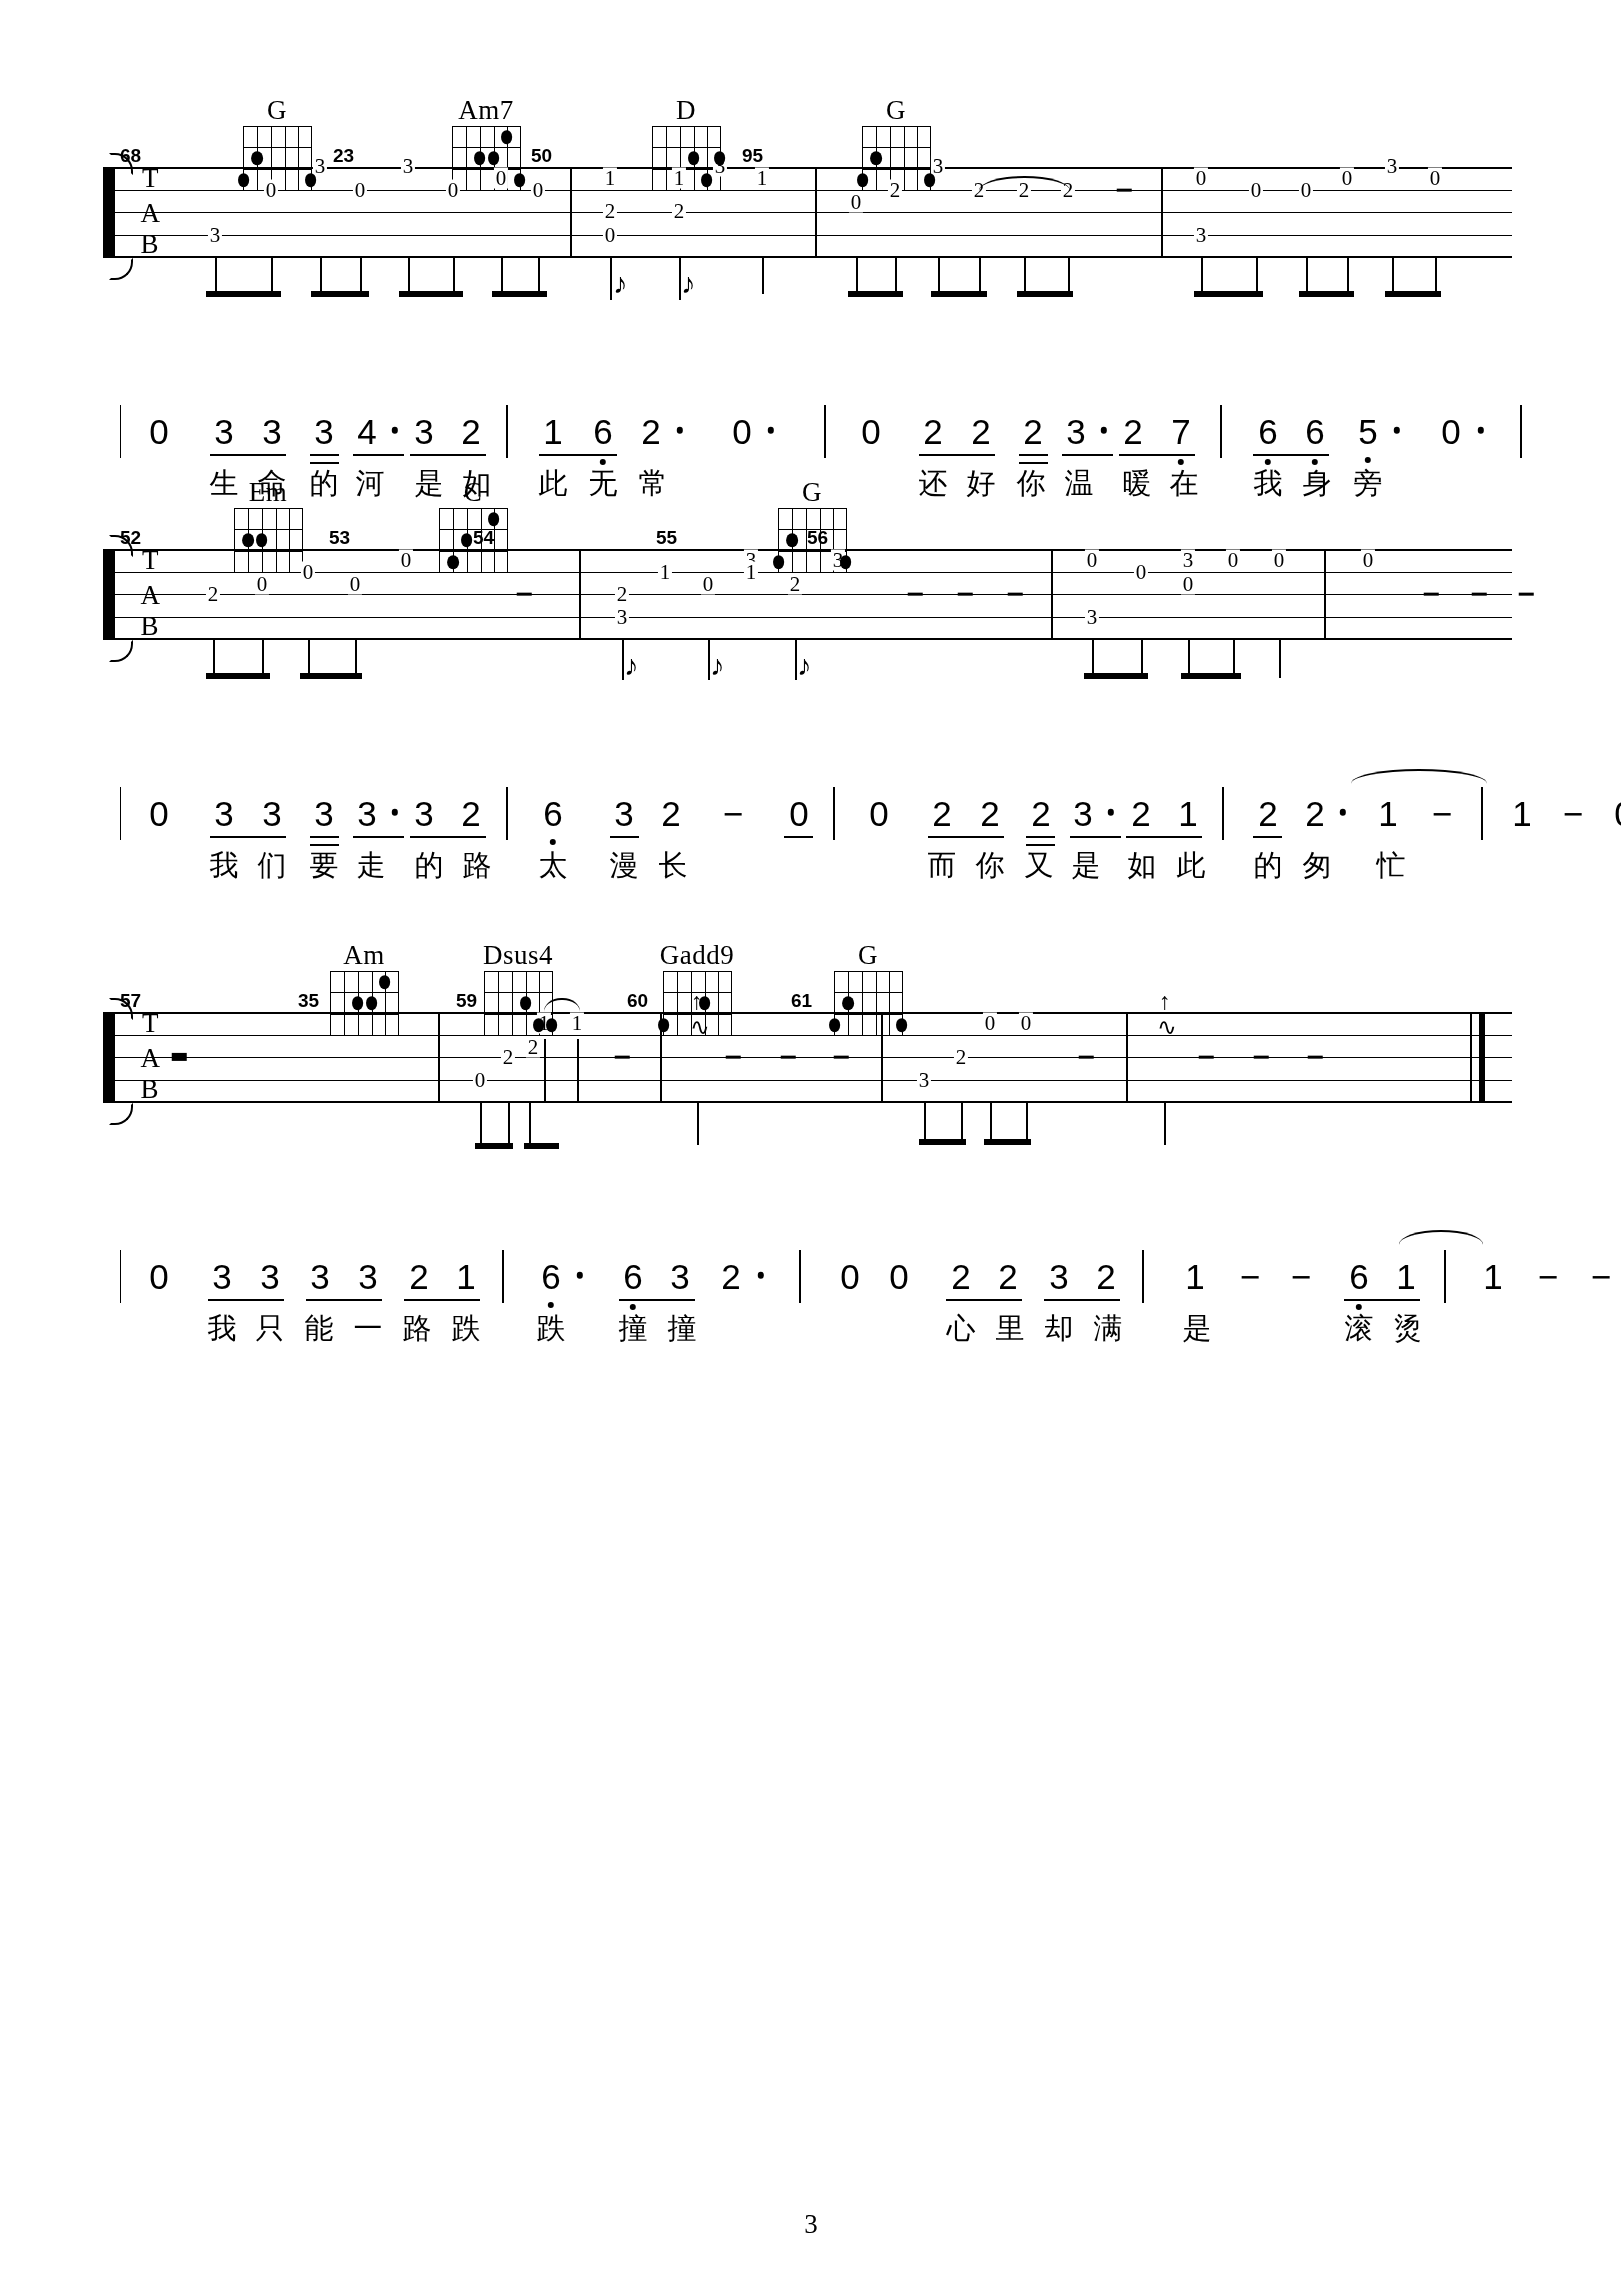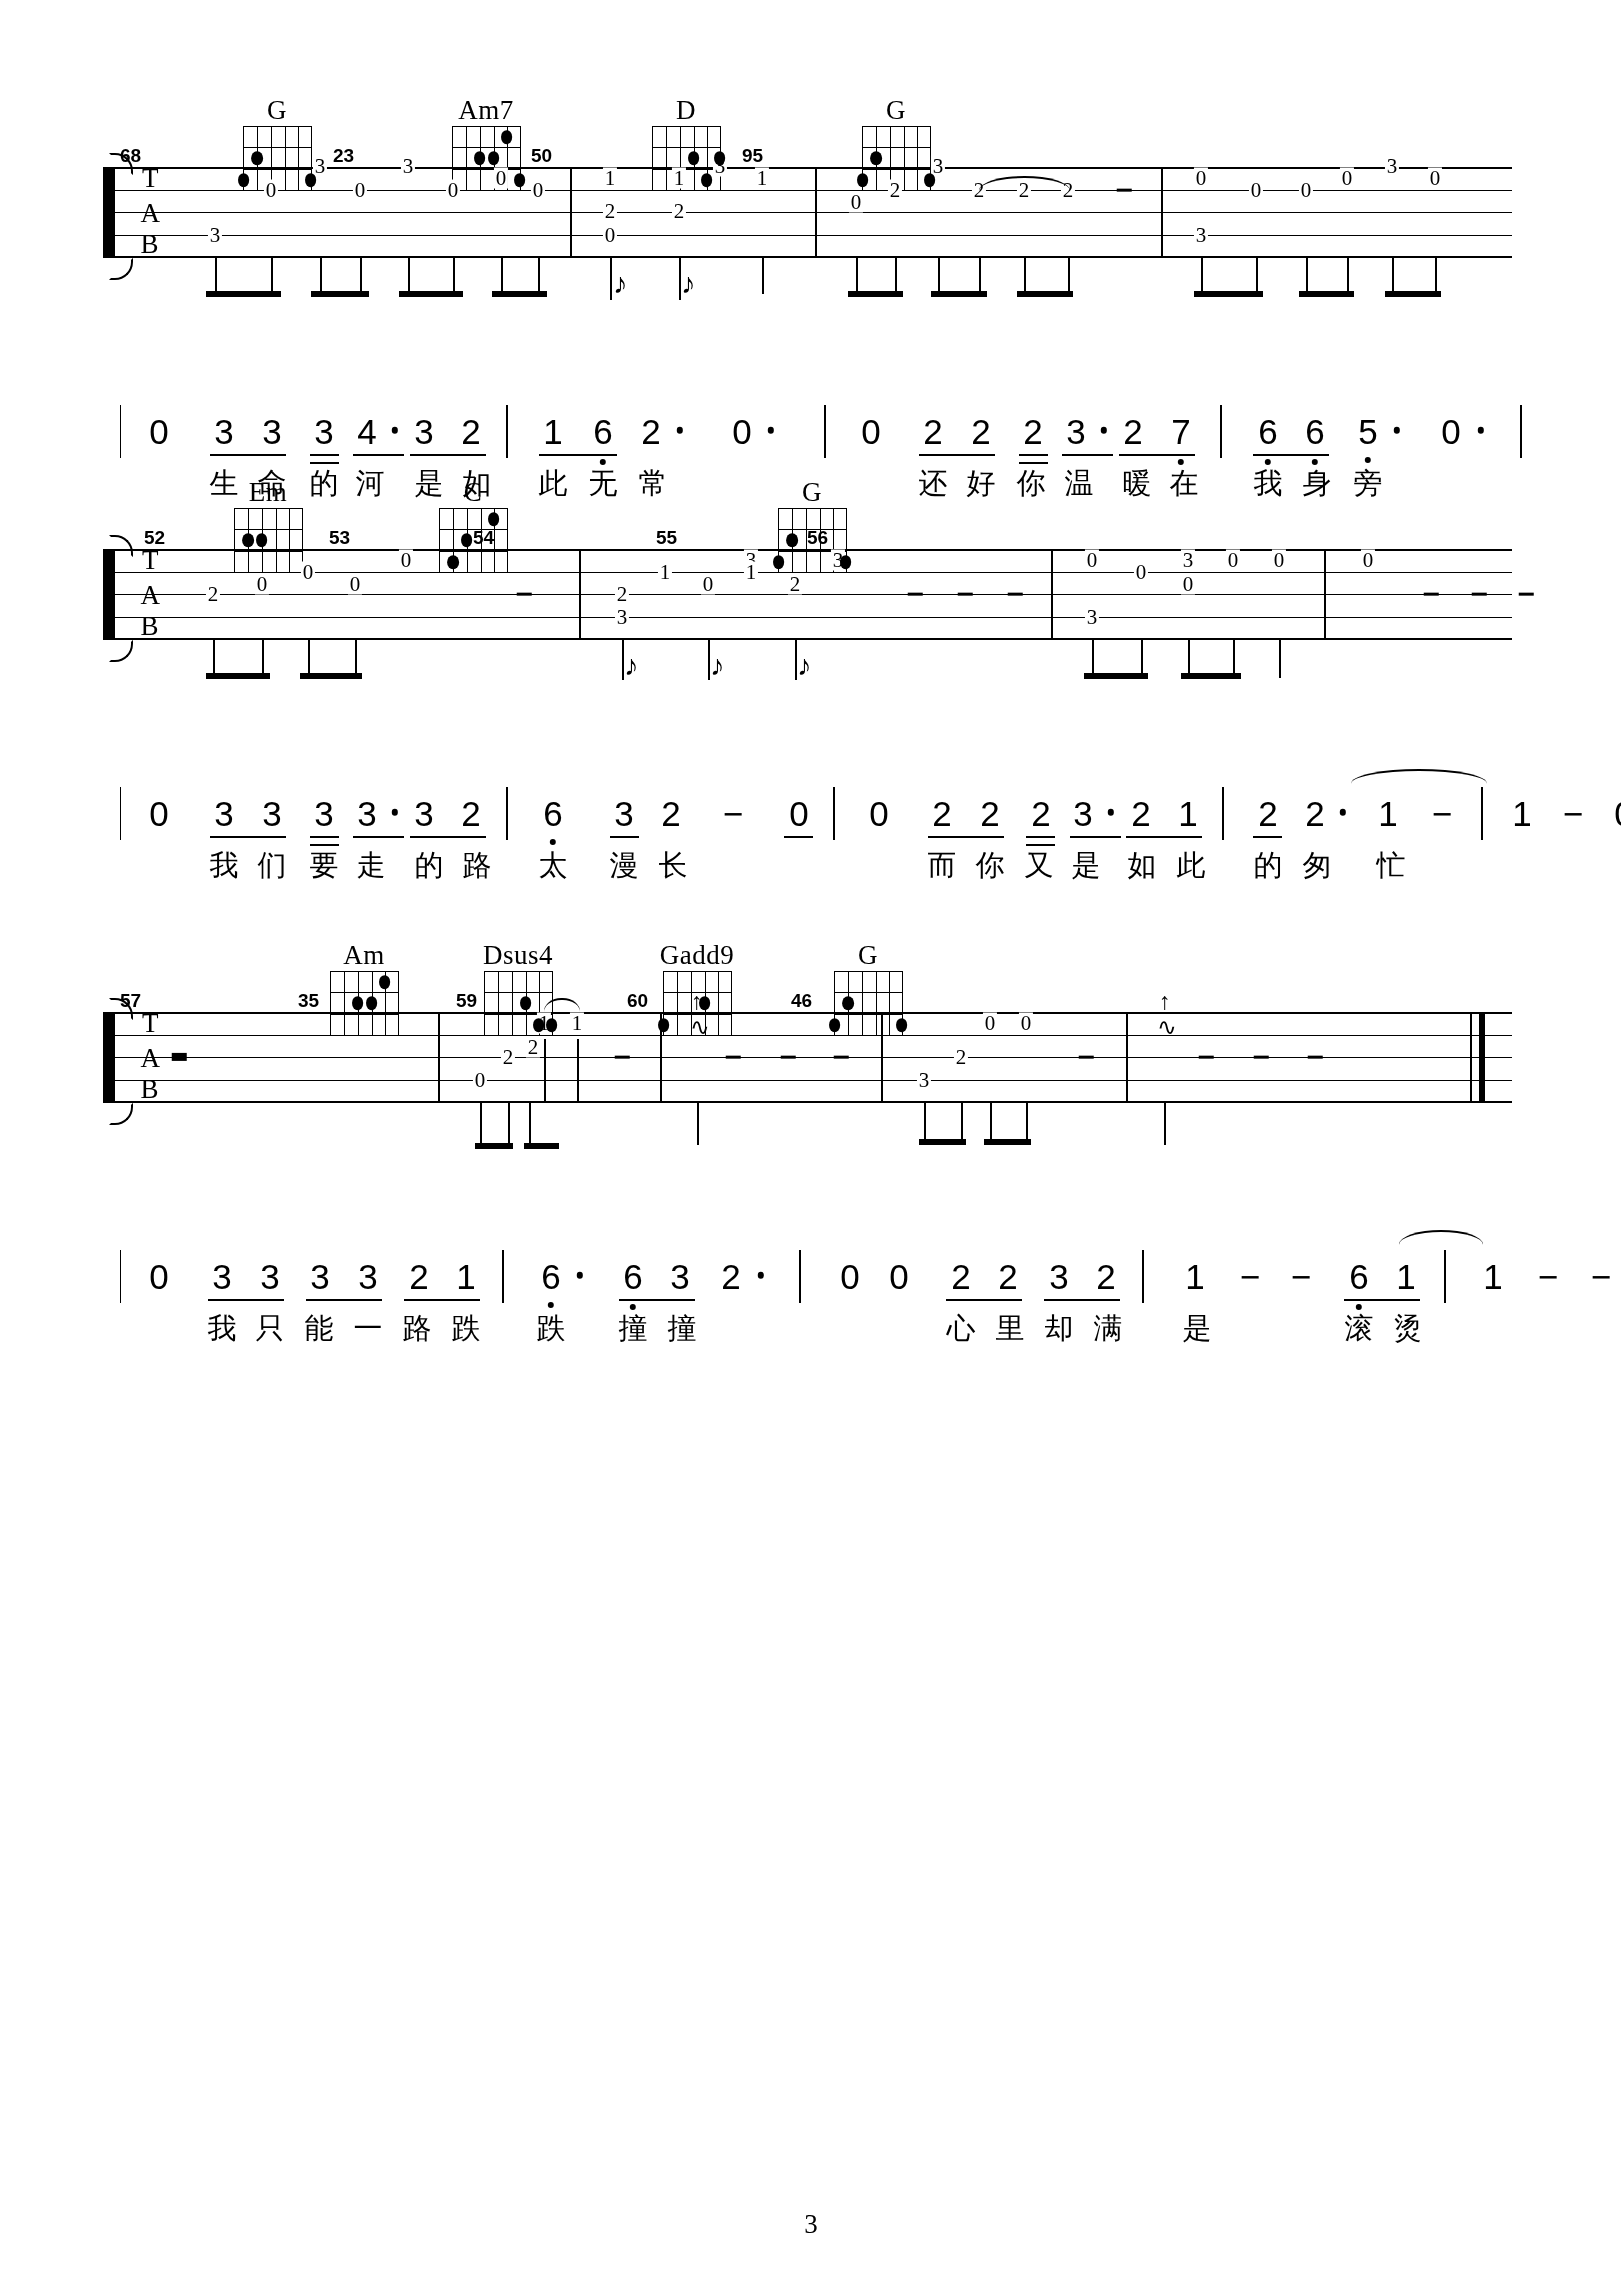--- a/index.html
+++ b/index.html
@@ -542,21 +542,21 @@
         <span class="vline" style="left:13px"></span>
           <span class="vline" style="left:27px"></span>
         <span class="vline" style="left:41px"></span>
           <span class="vline" style="left:54px"></span>
         <span class="hline" style="top:20px"></span>
           <span class="hline" style="top:42px"></span>
         <span class="dot" style="left:13.6px; top:31px;"></span>
         <span class="dot" style="left:27px; top:31px;"></span>
       </div>
     </div>
-    <div class="measure-num" style="left:120px; top:55px;margin-left:24px;">52</div>
+    <div class="measure-num" style="left:120px; top:55px;">52</div>
 
     <div class="chord" style="left:423px; top:4.5px;">
       <div class="chord-name">C</div>
       <div class="grid">
         <span class="vline" style="left:13px"></span>
           <span class="vline" style="left:27px"></span>
         <span class="vline" style="left:41px"></span>
           <span class="vline" style="left:54px"></span>
         <span class="hline" style="top:20px"></span>
           <span class="hline" style="top:42px"></span>
@@ -813,21 +813,21 @@
           <span class="vline" style="left:27px"></span>
         <span class="vline" style="left:41px"></span>
           <span class="vline" style="left:54px"></span>
         <span class="hline" style="top:20px"></span>
           <span class="hline" style="top:42px"></span>
         <span class="dot" style="left:13.6px; top:31px;"></span>
         <span class="dot" style="left:0px; top:53px;"></span>
         <span class="dot" style="left:67px; top:53px;"></span>
       </div>
     </div>
-    <div class="measure-num" style="left:791px; top:55px;">46</div>
+    <div class="measure-num" style="left:791px; top:55px;">61</div>
 
     <div class="bracket" style="left:103px; top:76px; height:91px;"></div>
     <div class="bracket-curve-top" style="left:109px; top:62px;"></div>
     <div class="bracket-curve-bot" style="left:109px; top:167px;"></div>
 
     <div class="staff" style="left:115px; top:76px; width:1397px; height:91px;">
       <span class="sline edge" style="top:0px"></span>
       <span class="sline" style="top:23px"></span>
       <span class="sline" style="top:45px"></span>
       <span class="sline" style="top:68px"></span>

